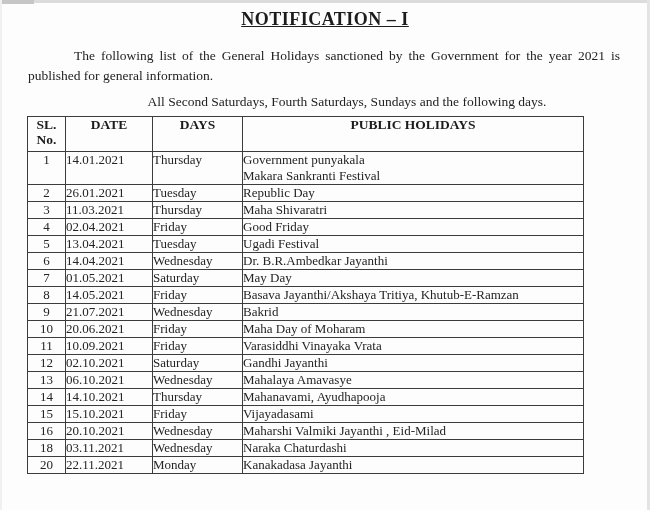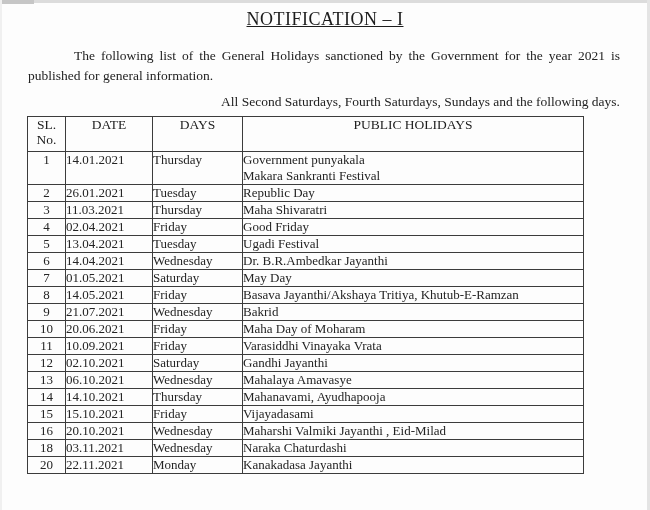--- a/index.html
+++ b/index.html
@@ -32,33 +32,33 @@
     position: absolute; top: 0; left: 0;
     width: 2px; height: 100%;
     background: #f0f0f0;
   }
 
   h1.doc-title {
     margin: 9px 0 0 0;
     text-align: center;
     font-size: 18px;
     line-height: 21px;
-    font-weight: normal;
+    font-weight: bold;
     text-decoration: underline;
     letter-spacing: 0.5px;
     color: #1c1c1c;
   }
   p.para {
     margin: 0 30px 0 28px;
     font-size: 13.5px;
     line-height: 20px;
     text-align: justify;
   }
   p.intro { margin-top: 16px; text-indent: 46px; }
-  p.days  { margin-top: 6px;  text-indent: 46px; text-align: right; }
+  p.days  { margin-top: 6px;  text-indent: 46px; text-align: center; }
 
   table.holidays {
     margin: 4px 0 0 27px;
     border-collapse: collapse;
     width: 556px;
     table-layout: fixed;
     font-size: 13px;
     color: #242424;
   }
   table.holidays th, table.holidays td {
@@ -68,21 +68,21 @@
     overflow: hidden;
     white-space: nowrap;
   }
   table.holidays { border: 1.5px solid #3c3c3c; }
   col.c-sl   { width: 38px; }
   col.c-date { width: 87px; }
   col.c-day  { width: 90px; }
   col.c-hol  { width: 341px; }
 
   thead th {
-    font-weight: normal;
+    font-weight: bold;
     text-align: center;
     vertical-align: middle;
     height: 34px;
     font-size: 13.5px;
     line-height: 15px;
     color: #1c1c1c;
   }
   tbody td { height: 16px; line-height: 16px; }
   td.c-sl   { text-align: center; }
   td.c-date { padding-left: 9px; }

